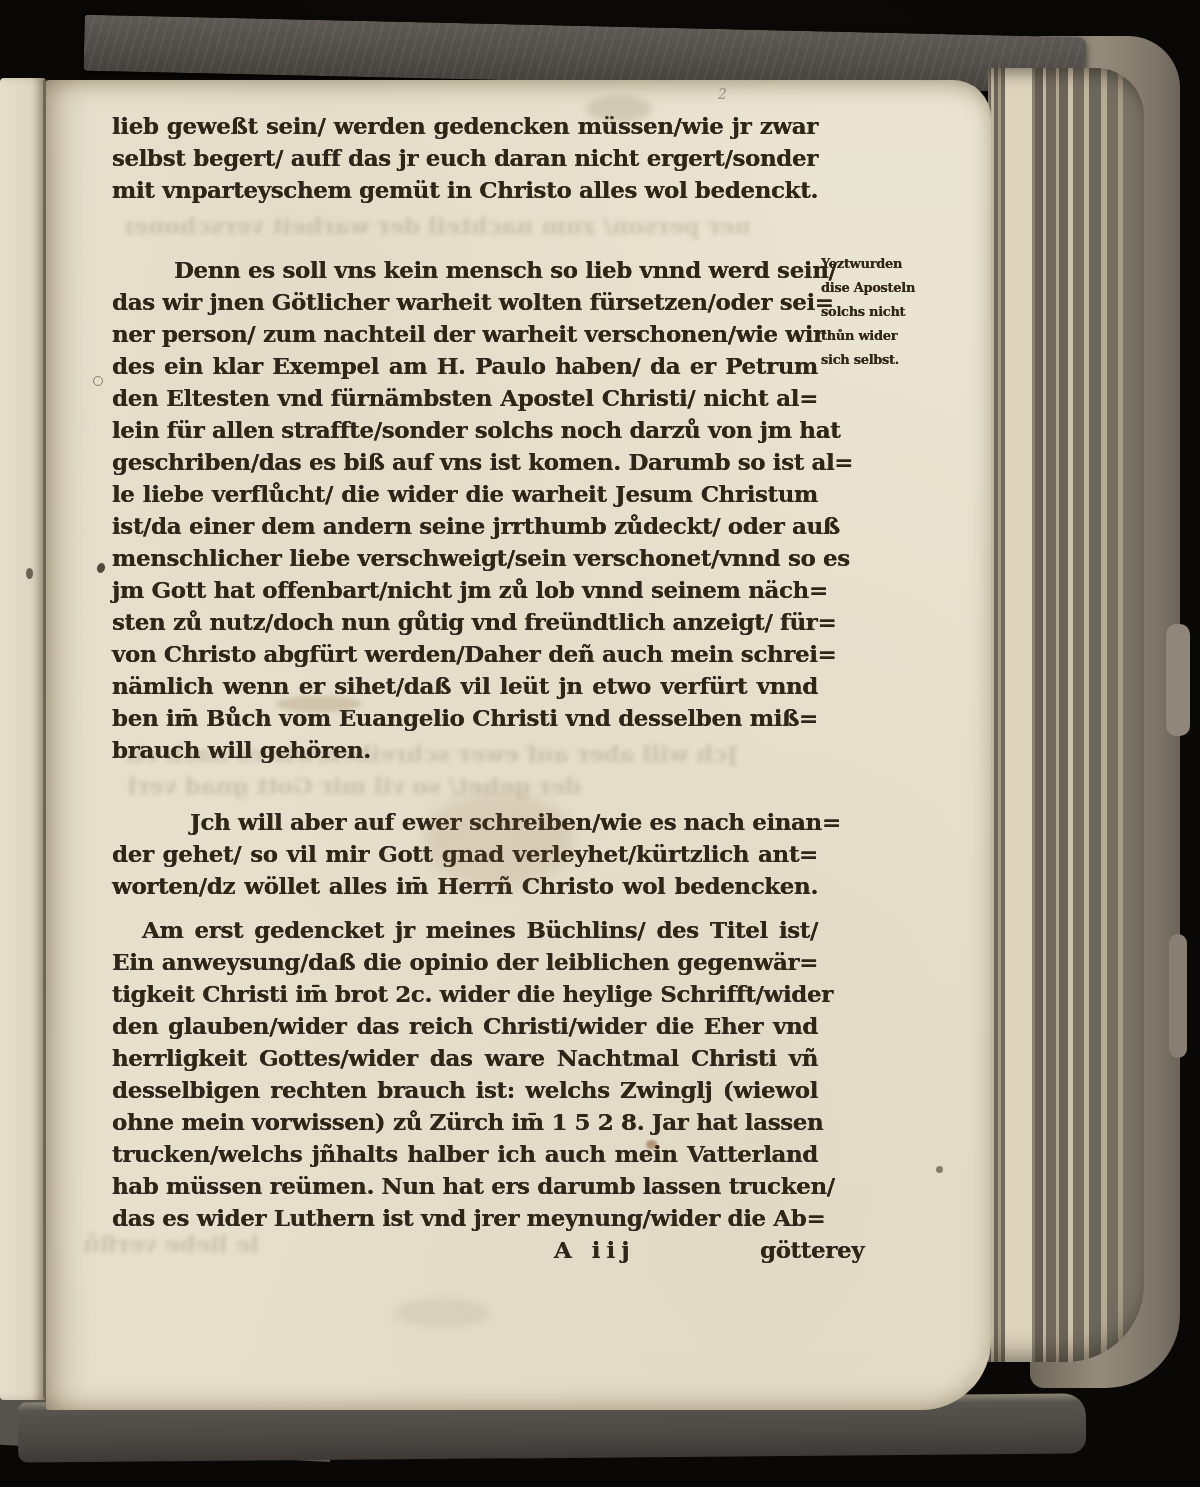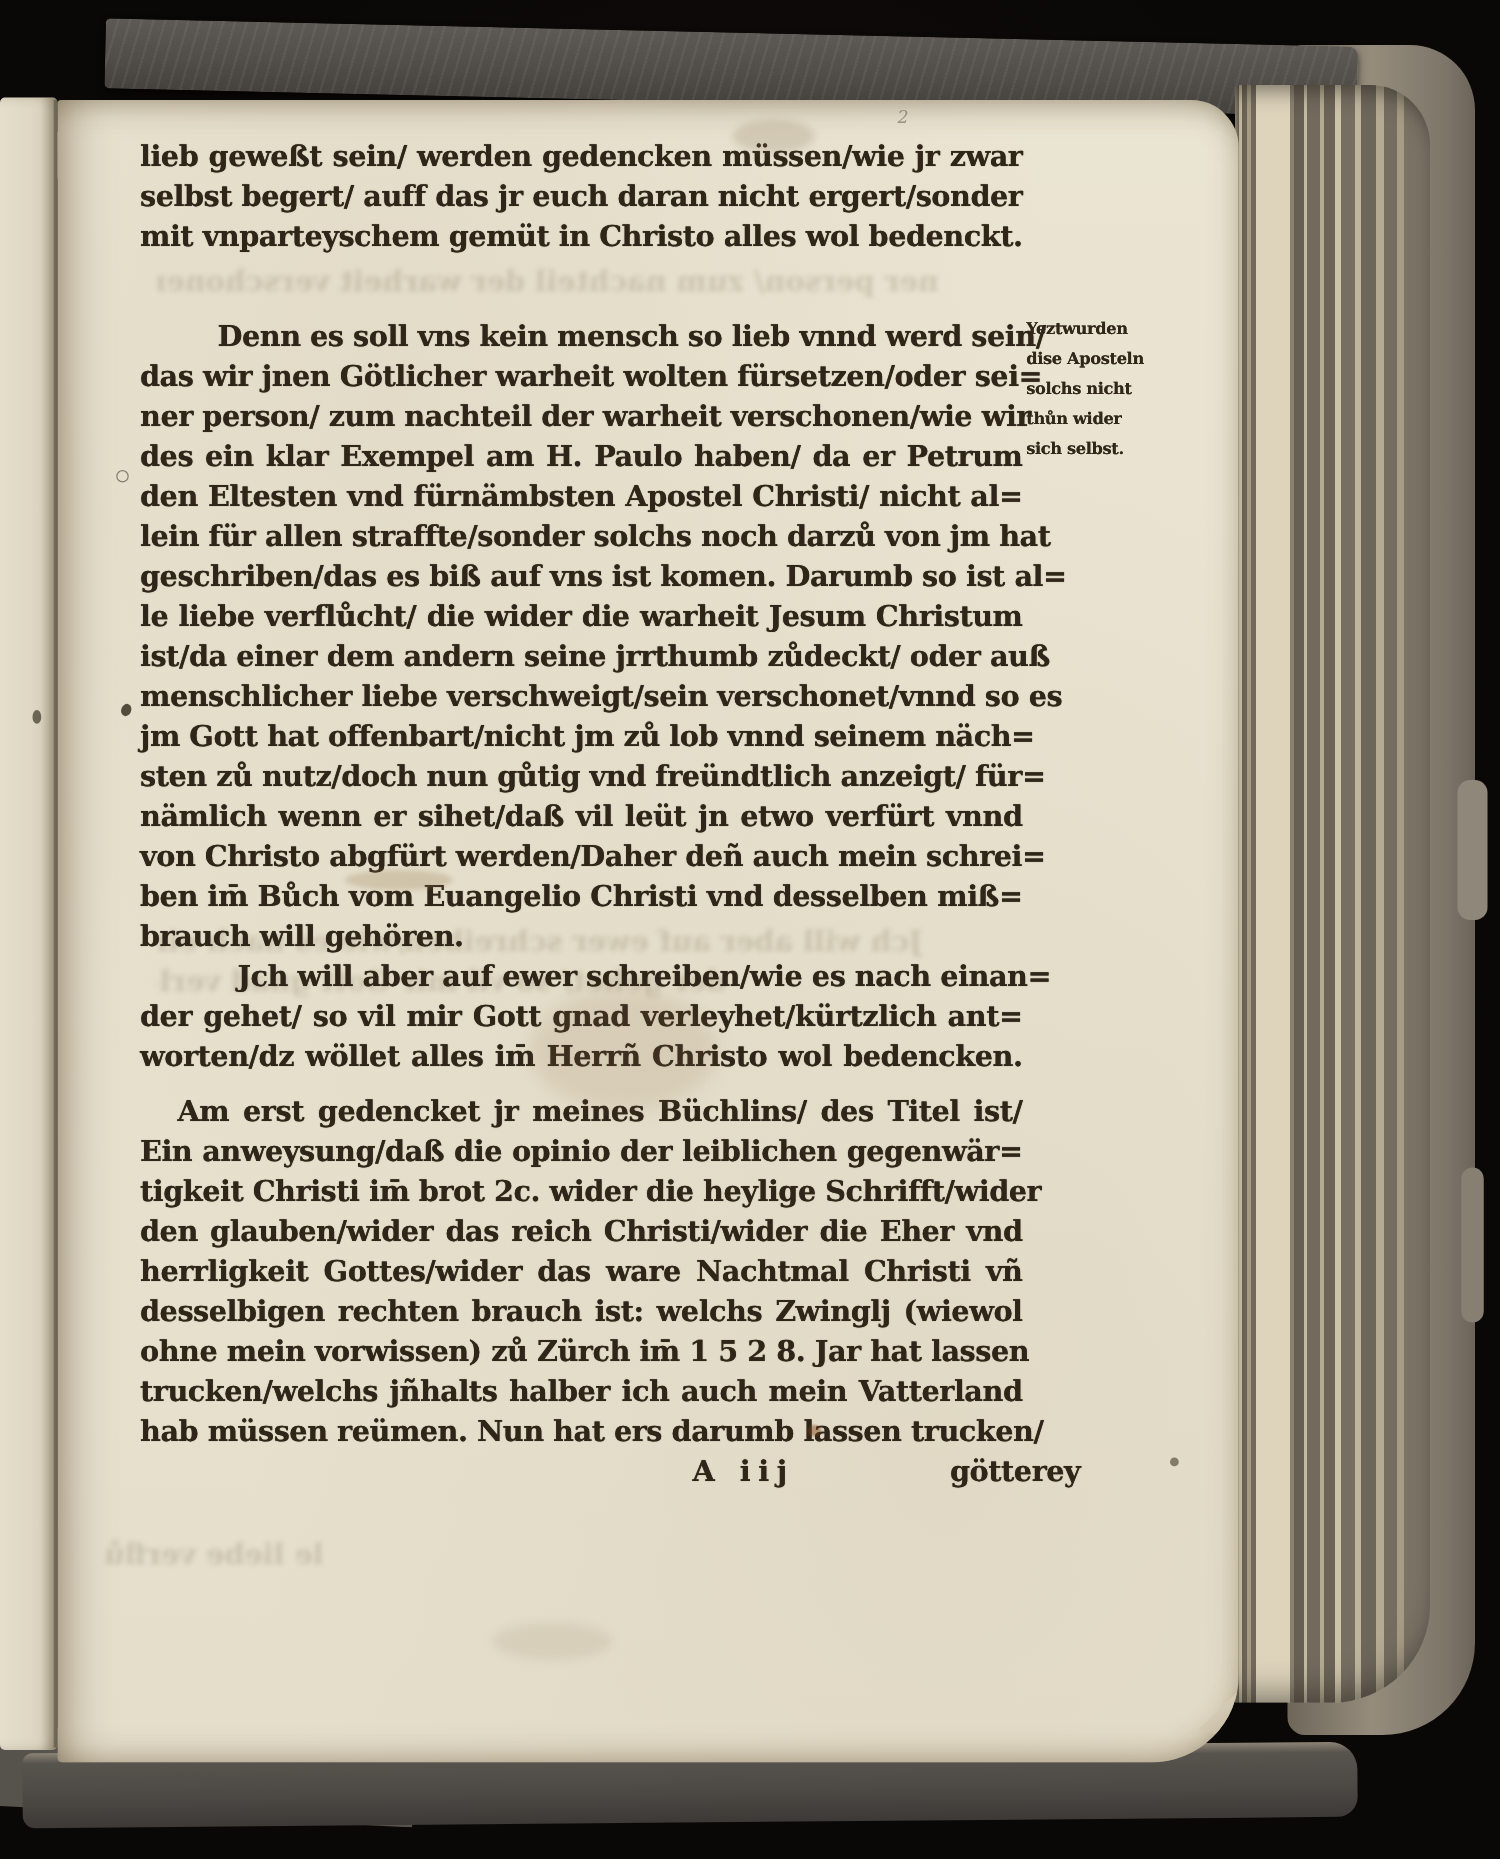--- a/index.html
+++ b/index.html
@@ -60,21 +60,21 @@
       inset 0 18px 26px -18px rgba(100,85,55,.5),
       inset 0 -16px 26px -16px rgba(110,92,62,.45);}
 
   .text-col{position:absolute;left:66px;top:30px;width:706px;
     font-size:23px;line-height:32px;font-weight:700;color:#2f2518;
     letter-spacing:-.4px;
     text-shadow:0 0 .6px rgba(43,33,18,.85);}
   .text-col .line{width:100%;white-space:nowrap;text-align:justify;text-align-last:justify;}
   .text-col .line.short{text-align-last:left;}
   .para.p2{margin-top:48px}
-  .para.p3{}
+  .para.p3{margin-top:40px}
   .para.p4{margin-top:12px}
   .p2 .line:first-child{text-indent:62px}
   .p3 .line:first-child{text-indent:78px}
   .p4 .line:first-child{text-indent:30px}
 
   .sig-row{position:relative;height:32px;}
   .sig-row span{position:absolute;white-space:nowrap;text-align:right;}
   .sig{left:442px;letter-spacing:6px;}
   .catch{left:648px;}
 
@@ -152,40 +152,41 @@
           <div class="line">ner person/ zum nachteil der warheit verschonen/wie wir</div>
           <div class="line">des ein klar Exempel am H. Paulo haben/ da er Petrum</div>
           <div class="line">den Eltesten vnd fürnämbsten Apostel Christi/ nicht al=</div>
           <div class="line">lein für allen straffte/sonder solchs noch darzů von jm hat</div>
           <div class="line">geschriben/das es biß auf vns ist komen. Darumb so ist al=</div>
           <div class="line">le liebe verflůcht/ die wider die warheit Jesum Christum</div>
           <div class="line">ist/da einer dem andern seine jrrthumb zůdeckt/ oder auß</div>
           <div class="line">menschlicher liebe verschweigt/sein verschonet/vnnd so es</div>
           <div class="line">jm Gott hat offenbart/nicht jm zů lob vnnd seinem näch=</div>
           <div class="line">sten zů nutz/doch nun gůtig vnd freündtlich anzeigt/ für=</div>
+          <div class="line">von Christo abgfürt werden/Daher deñ auch mein schrei=</div>
           <div class="line">nämlich wenn er sihet/daß vil leüt jn etwo verfürt vnnd</div>
-          <div class="line">von Christo abgfürt werden/Daher deñ auch mein schrei=</div>
           <div class="line">ben im̄ Bůch vom Euangelio Christi vnd desselben miß=</div>
           <div class="line short">brauch will gehören.</div>
         </div>
       <div class="para p3">
           <div class="line">Jch will aber auf ewer schreiben/wie es nach einan=</div>
           <div class="line">der gehet/ so vil mir Gott gnad verleyhet/kürtzlich ant=</div>
           <div class="line">worten/dz wöllet alles im̄ Herrñ Christo wol bedencken.</div>
         </div>
       <div class="para p4">
           <div class="line">Am erst gedencket jr meines Büchlins/ des Titel ist/</div>
           <div class="line">Ein anweysung/daß die opinio der leiblichen gegenwär=</div>
           <div class="line">tigkeit Christi im̄ brot 2c. wider die heylige Schrifft/wider</div>
           <div class="line">den glauben/wider das reich Christi/wider die Eher vnd</div>
           <div class="line">herrligkeit Gottes/wider das ware Nachtmal Christi vñ</div>
           <div class="line">desselbigen rechten brauch ist: welchs Zwinglj (wiewol</div>
           <div class="line">ohne mein vorwissen) zů Zürch im̄ 1 5 2 8. Jar hat lassen</div>
           <div class="line">trucken/welchs jñhalts halber ich auch mein Vatterland</div>
           <div class="line">hab müssen reümen. Nun hat ers darumb lassen trucken/</div>
+          <div class="line">das es wider Luthern ist vnd jrer meynung/wider die Ab=</div>
         </div>
       <div class="sig-row">
         <span class="sig">A iij</span>
         <span class="catch">götterey</span>
       </div>
     </div>
 
     <div class="margin-note">
         <div class="line short">Yeztwurden</div>
         <div class="line short">dise Aposteln</div>

